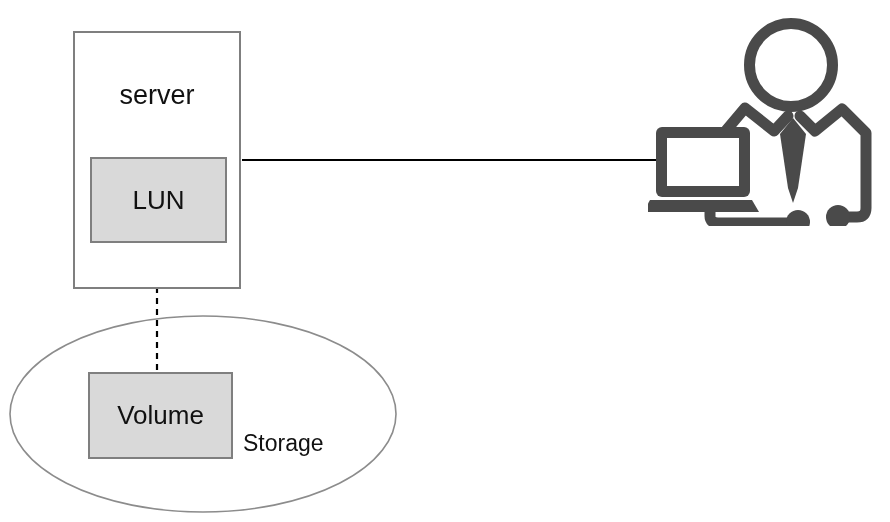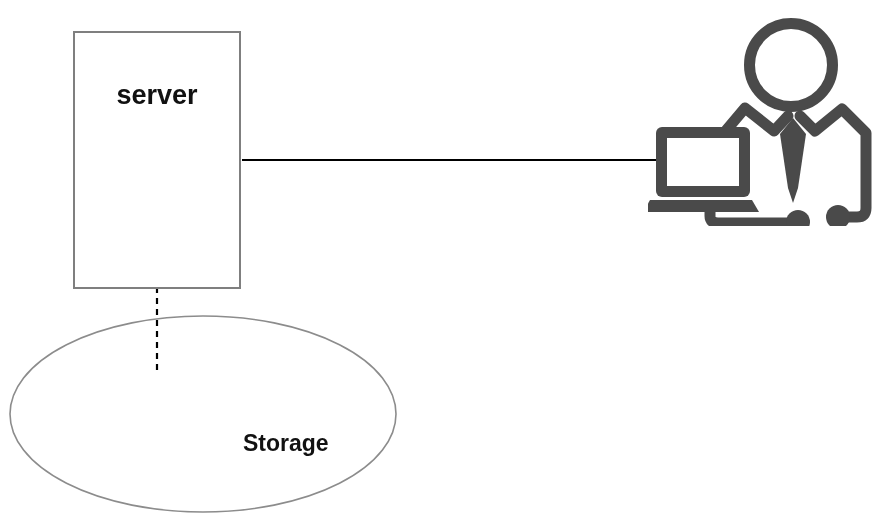--- a/index.html
+++ b/index.html
@@ -7,21 +7,20 @@
     padding: 0;
     background: #ffffff;
     font-family: "Liberation Sans", "DejaVu Sans", sans-serif;
   }
   .canvas {
     position: relative;
     width: 890px;
     height: 513px;
     background: #ffffff;
     overflow: hidden;
-    font-weight: bold;
   }
   .layer-svg {
     position: absolute;
     left: 0; top: 0;
     width: 890px; height: 522px;
   }
   .server-box {
     position: absolute;
     left: 73px; top: 31px;
     width: 168px; height: 258px;
@@ -88,21 +87,27 @@
     <line x1="242" y1="160" x2="657" y2="160" stroke="#000000" stroke-width="2"></line>
 
     <line x1="157" y1="243" x2="157" y2="372" stroke="#000000" stroke-width="2.2" stroke-dasharray="6 5"></line>
 
     <ellipse cx="203" cy="414" rx="193" ry="98" fill="none" stroke="#8c8c8c" stroke-width="1.6"></ellipse>
   </svg>
 
   <div class="server-box"></div>
   <div class="server-label">server</div>
 
+  <div class="fill-box lun-box">
+    <span>LUN</span>
+  </div>
 
+  <div class="fill-box volume-box">
+    <span>Volume</span>
+  </div>
 
   <div class="storage-label">Storage</div>
 
   <svg class="user-icon" viewBox="0 0 236 214" xmlns="http://www.w3.org/2000/svg">
     <g fill="none" stroke="#4a4a4a" stroke-width="11" stroke-linecap="round" stroke-linejoin="round">
 
       <circle cx="143" cy="53" r="41.5"></circle>
 
       <path d="M 70 128 L 97 96 L 126 119 L 140 104"></path>
 

